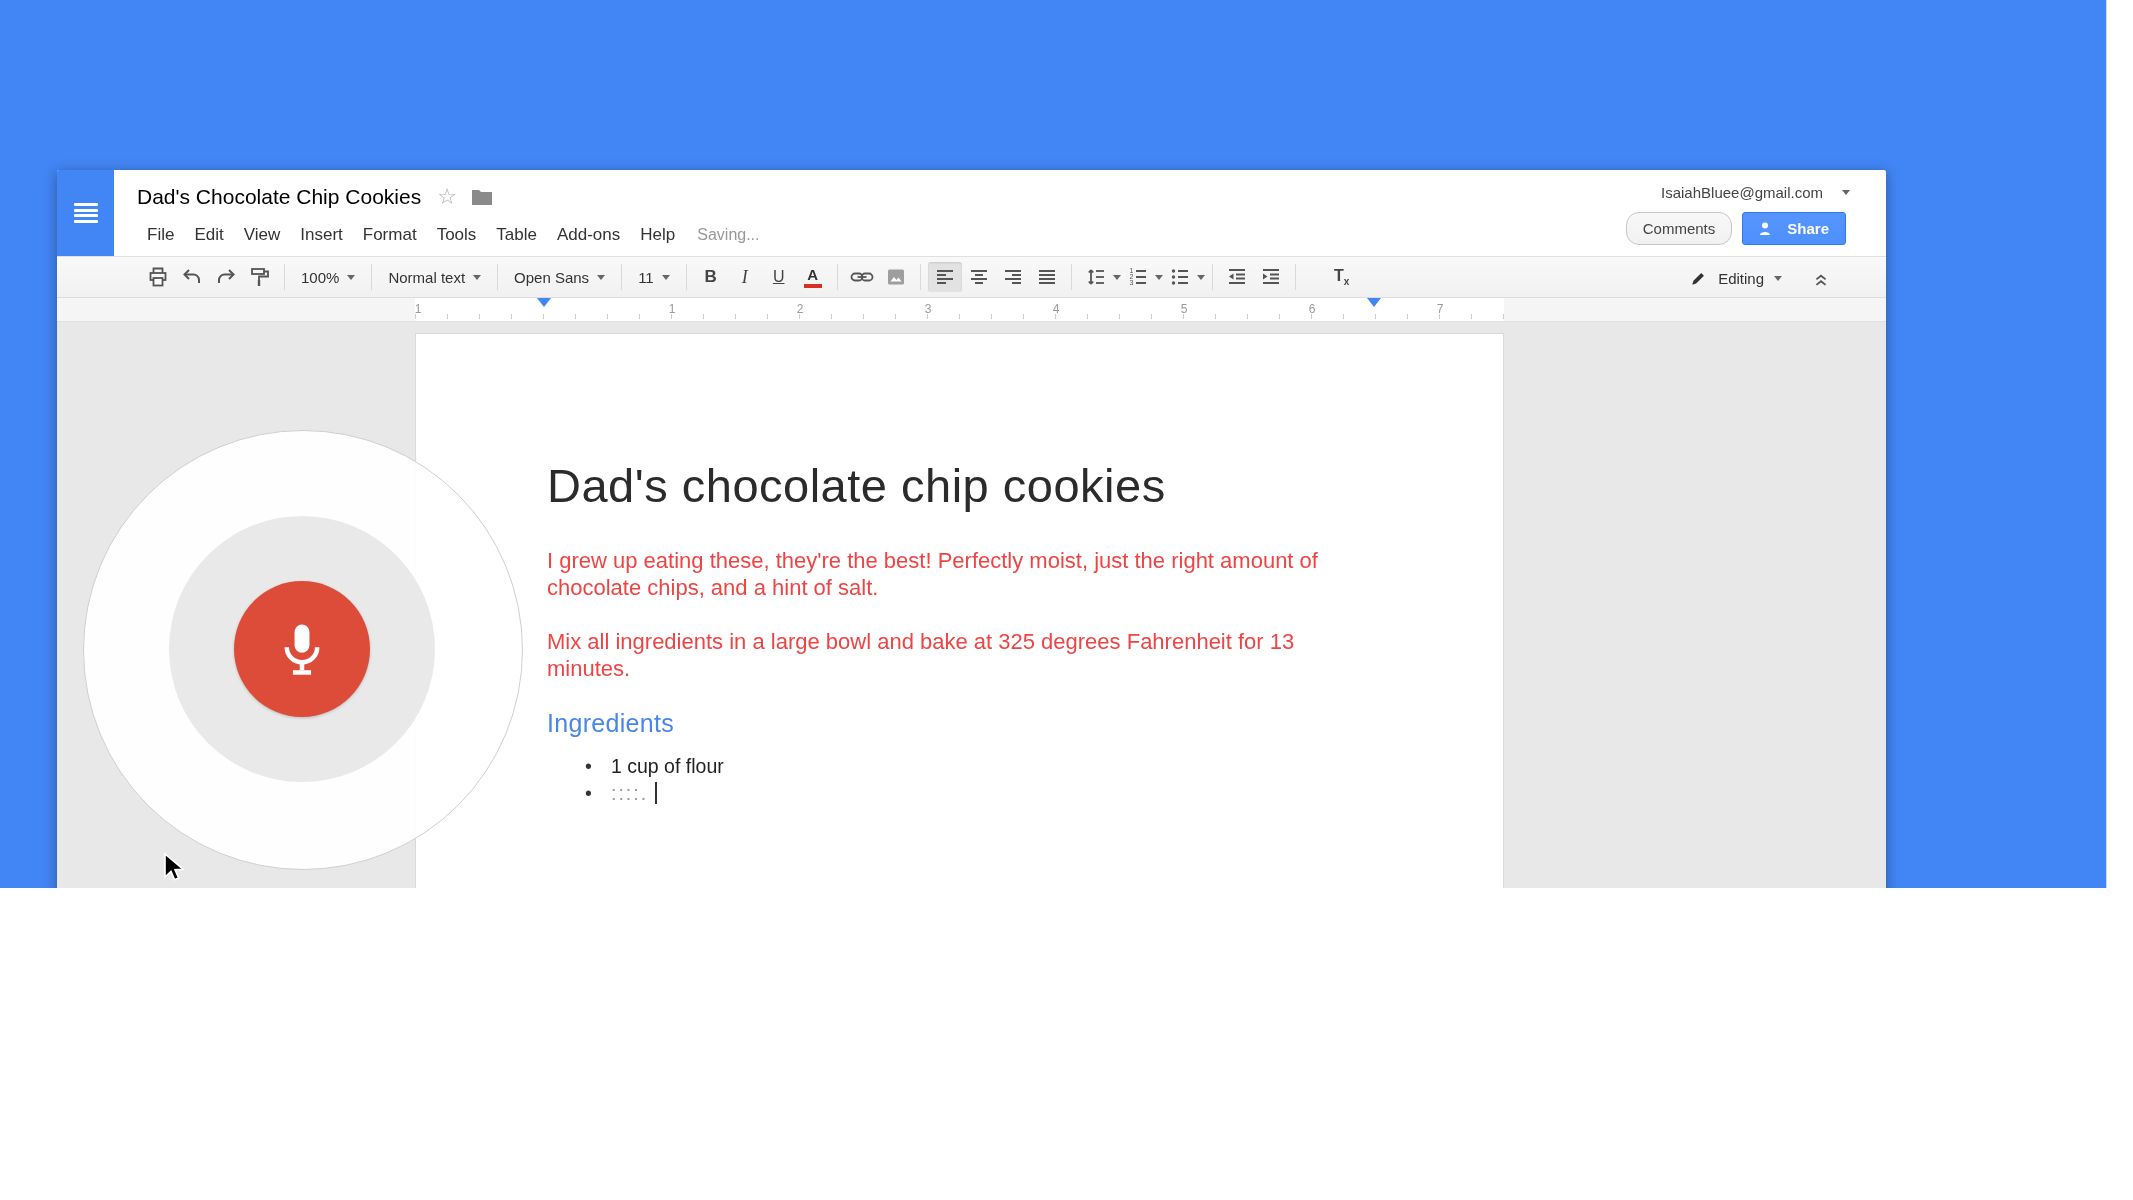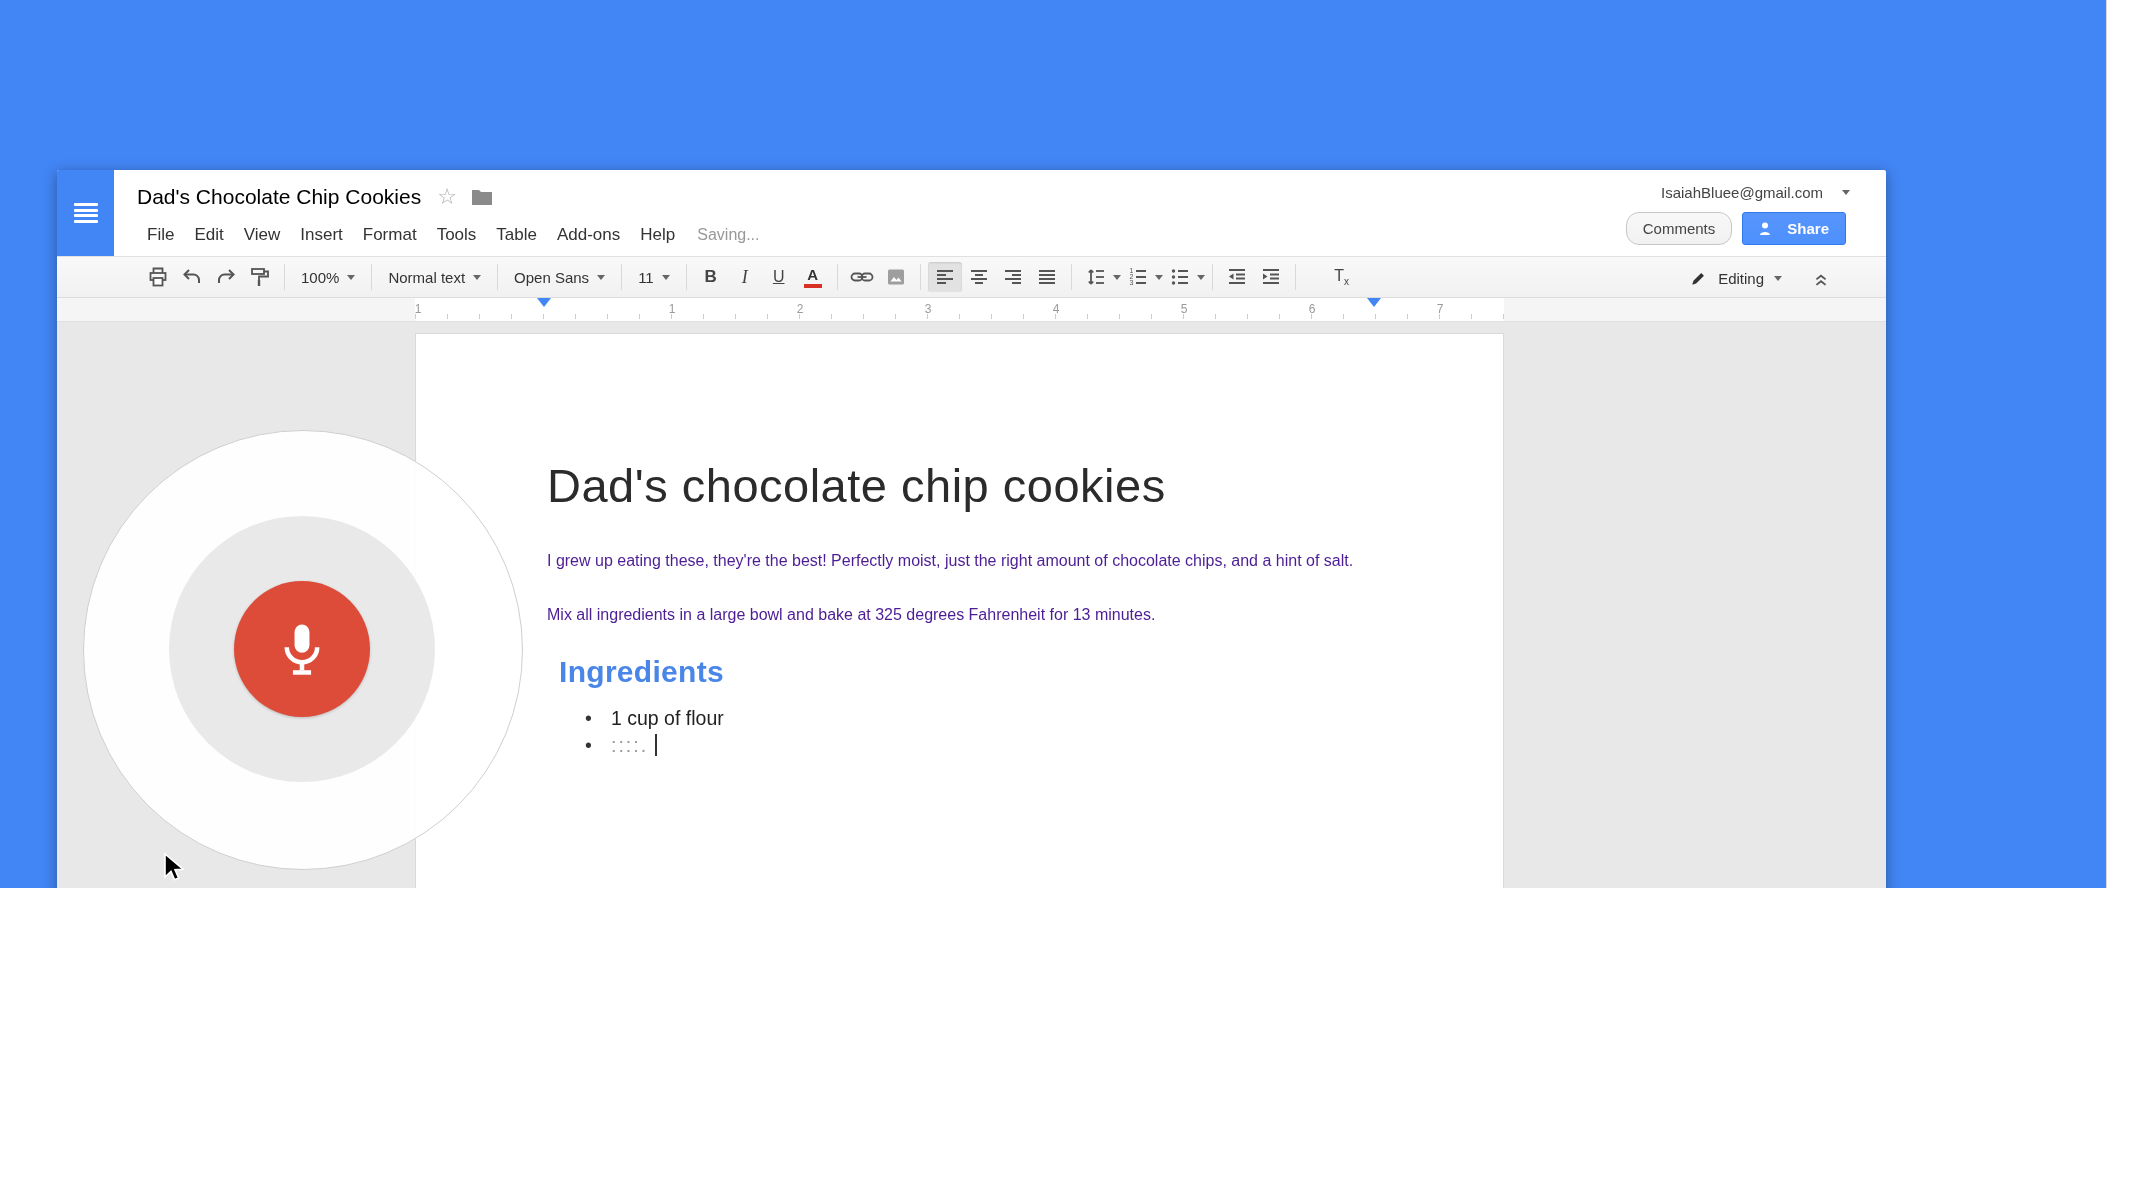--- a/index.html
+++ b/index.html
@@ -35,39 +35,39 @@
   .tb-btn{width:34px;height:30px;display:flex;align-items:center;justify-content:center;border-radius:3px;cursor:pointer;flex:0 0 auto;}
   .tb-btn.active{background:#e2e2e2;box-shadow:inset 0 1px 2px rgba(0,0,0,.12);}
   .tb-sep{width:1px;height:26px;background:#d9d9d9;margin:0 7px;flex:0 0 auto;}
   .tb-drop{display:flex;align-items:center;gap:8px;padding:0 9px;height:30px;border-radius:3px;font-size:15px;color:#333;cursor:pointer;flex:0 0 auto;white-space:nowrap;}
   .glyph-b{font-weight:bold;font-size:17px;color:#444;}
   .glyph-i{font-style:italic;font-family:"Liberation Serif",serif;font-size:18px;color:#444;}
   .glyph-u{font-size:16px;text-decoration:underline;color:#444;}
   .color-a{display:flex;flex-direction:column;align-items:center;line-height:1;}
   .color-a .a{font-size:15px;font-weight:bold;color:#333;}
   .color-a .bar{width:18px;height:4px;background:#d93025;margin-top:2px;}
-  .clear-fmt{font-size:16px;font-weight:normal;color:#444;margin-left:44px;}
+  .clear-fmt{font-size:16px;font-weight:bold;color:#444;margin-left:44px;}
   .clear-fmt sub{font-size:10px;}
   .toolbar-right{position:absolute;right:48px;top:0;height:42px;display:flex;align-items:center;gap:14px;}
   .mode-btn{display:flex;align-items:center;gap:10px;font-size:15px;color:#333;cursor:pointer;padding:4px 8px;border-radius:3px;text-align:center;}
   .ic{display:block;}
 
   
   .ruler{position:relative;height:24px;background:#f5f5f5;border-bottom:1px solid #e0e0e0;box-sizing:border-box;}
   .ruler-strip{position:absolute;left:358px;top:0;width:1089px;height:23px;background:#fff;}
   .ruler-ticks{position:absolute;left:0;right:0;bottom:2px;height:5px;background-image:repeating-linear-gradient(90deg,#ccc 0 1px,transparent 1px 32px);}
   .ruler-num{position:absolute;top:4px;transform:translateX(-50%);font-size:12px;color:#9a9a9a;}
   .ruler-marker{position:absolute;top:0;width:0;height:0;border-left:7px solid transparent;border-right:7px solid transparent;border-top:9px solid #4285f4;transform:translateX(-7px);cursor:ew-resize;}
 
   
   .canvas{position:absolute;left:0;right:0;top:152px;bottom:0;background:#e8e8e8;overflow:hidden;}
   .page{position:absolute;left:358px;top:11px;width:1089px;height:1120px;background:#fff;border:1px solid #d9d9d9;box-sizing:border-box;padding:126px 130px 0 131px;cursor:text;}
   .doc-title{font-size:47px;font-weight:300;letter-spacing:.5px;color:#2b2b2b;margin:0 0 34px 0;line-height:1.12;}
-  .doc-para{font-size:16px;line-height:27px;color:#4c1d95;margin:0 0 27px 0;}
-  .doc-heading{font-size:30px;font-weight:700;letter-spacing:.3px;color:#4a86e8;margin:26px 0 16px 12px;line-height:1.15;}
+  .doc-para{font-size:22px;line-height:27px;color:#ef4444;margin:0 0 27px 0;}
+  .doc-heading{font-size:25px;font-weight:400;letter-spacing:.3px;color:#4a86e8;margin:26px 0 16px 0;line-height:1.15;}
   .doc-list{list-style:none;margin:0;padding:0 0 0 64px;}
   .doc-list li{position:relative;font-size:19.5px;line-height:27px;color:#222;}
   .doc-list li::before{content:"\2022";position:absolute;left:-26px;top:0;color:#333;}
   .dots{color:#999;letter-spacing:2px;}
   .cursor-bar{display:inline-block;width:2px;height:22px;background:#333;vertical-align:-4px;margin-left:7px;}
 
   
   .mic-outer{position:absolute;left:26px;top:260px;width:438px;height:438px;border-radius:50%;background:rgba(255,255,255,.92);border:1px solid #cfcfcf;z-index:5;}
   .mic-mid{position:absolute;left:112px;top:346px;width:266px;height:266px;border-radius:50%;background:#e9e9e9;z-index:6;}
   .mic-red{position:absolute;left:177px;top:411px;width:136px;height:136px;border-radius:50%;background:#dd4b39;z-index:7;display:flex;align-items:center;justify-content:center;cursor:pointer;box-shadow:0 1px 3px rgba(0,0,0,.2);}

